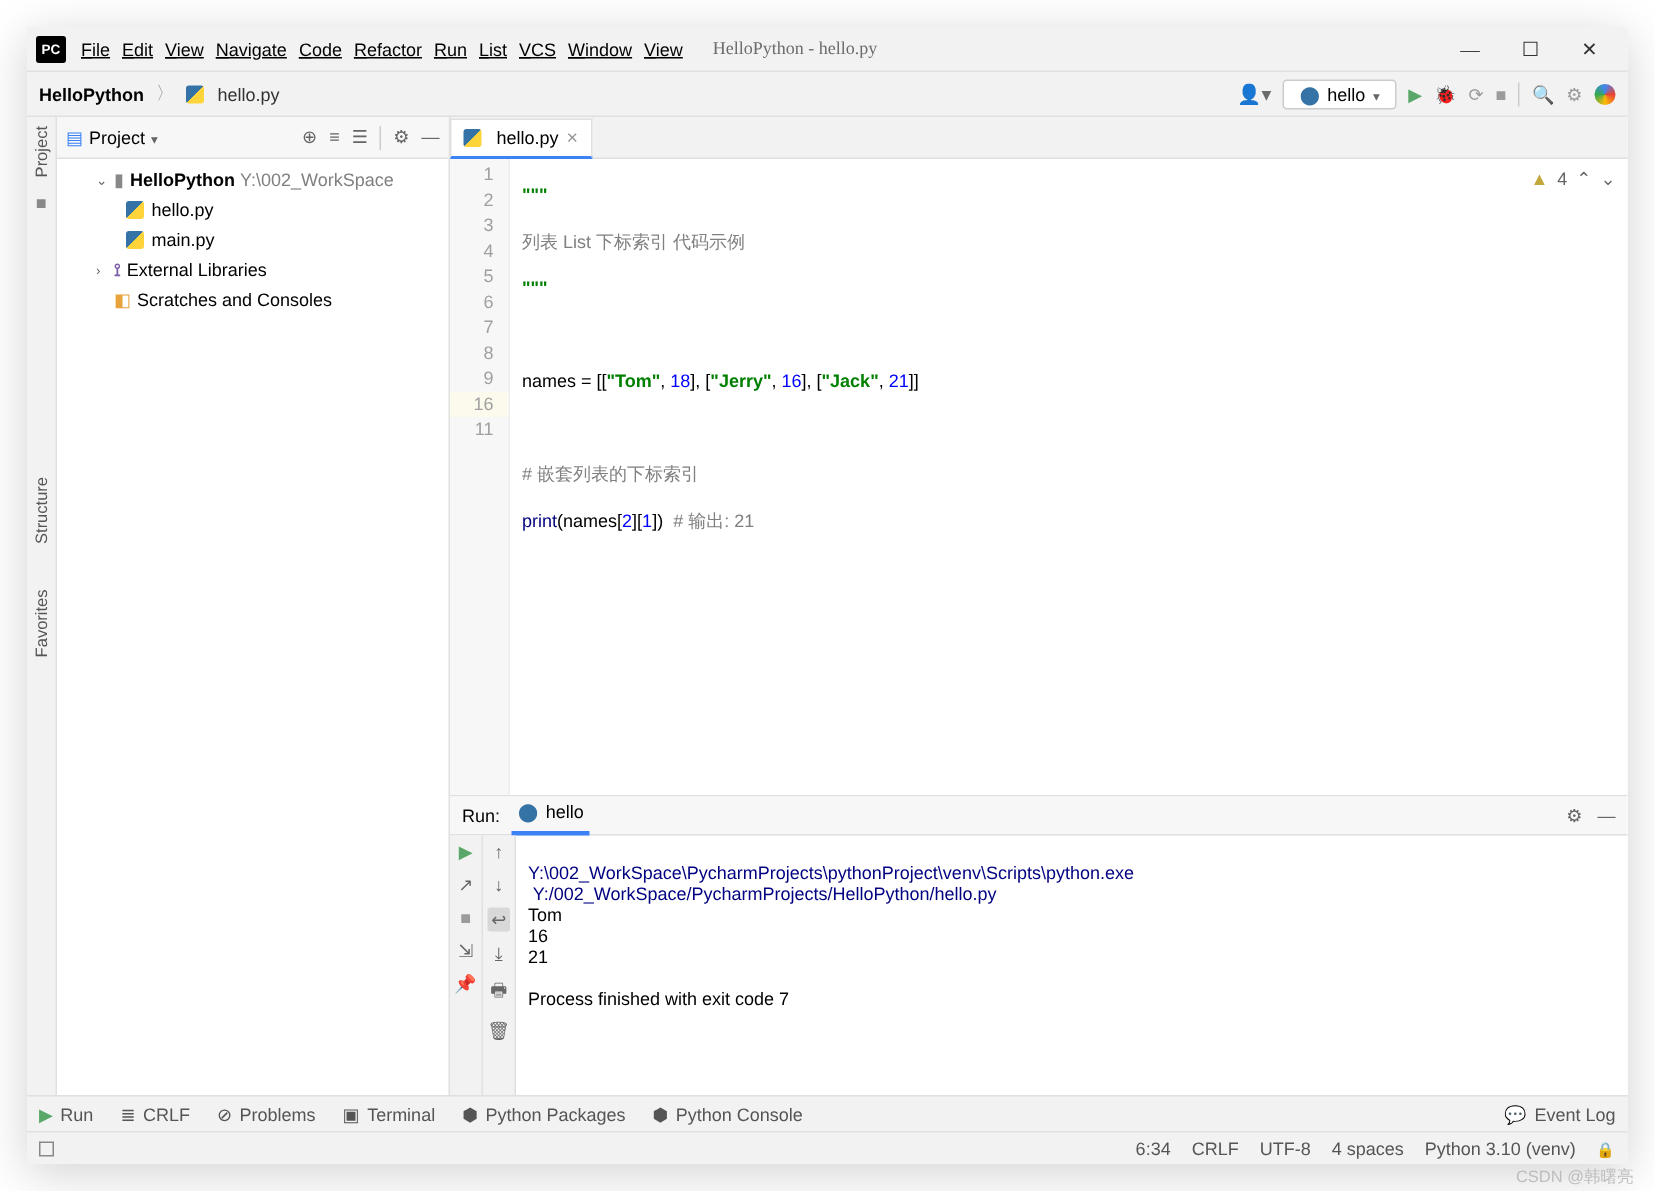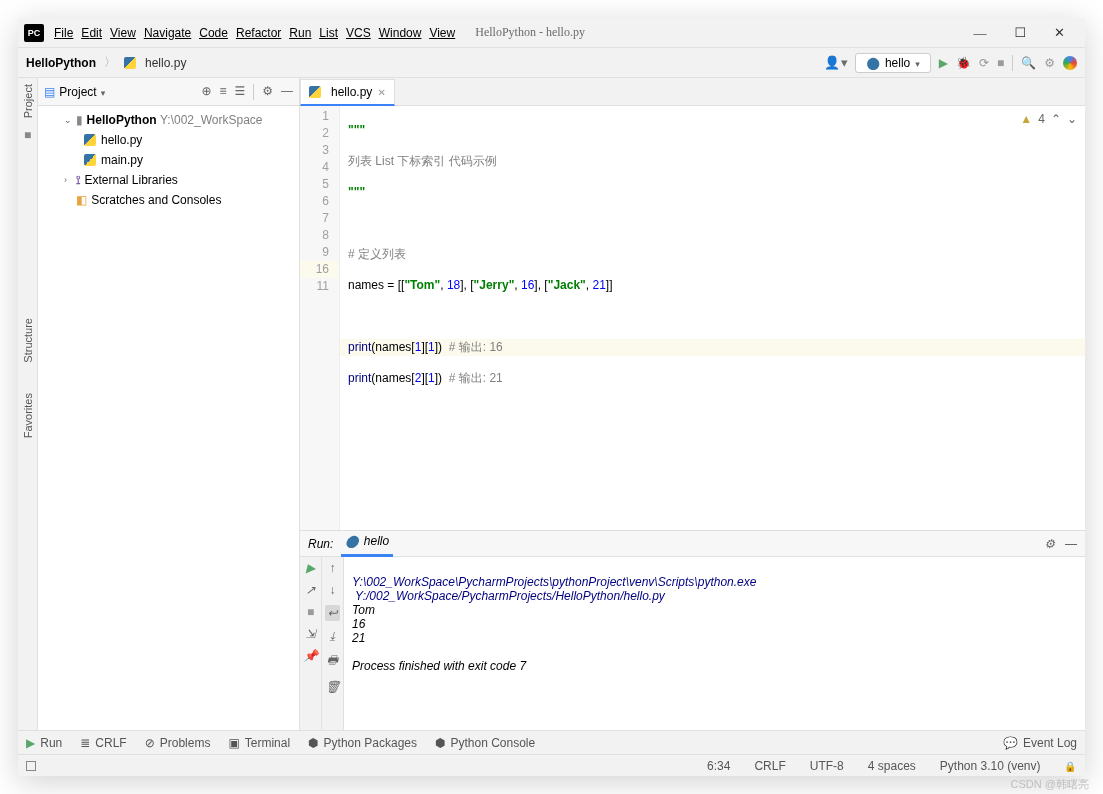--- a/index.html
+++ b/index.html
@@ -61,36 +61,36 @@
 .code .line { height:17px; line-height:17px; }
 .code .hl { background:#fcfaed; margin-left:-8px; padding-left:8px; }
 .kw-str { color:#008000; font-weight:bold;}
 .kw-num { color:#0000ff;}
 .kw-fn { color:#000080;}
 .comment { color:#808080; }
 .marker { position:absolute; top:6px; right:8px; display:flex; align-items:center; gap:6px; color:#666; font-size:11px;}
 .marker .warn { color:#c2a73b;}
 
 
-.run-panel { border-top:1px solid #e0e0e0; background:#fff; display:flex; flex-direction:column; height:200px;font-style:italic;}
+.run-panel { border-top:1px solid #e0e0e0; background:#fff; display:flex; flex-direction:column; height:200px;}
 .run-header { height:26px; display:flex; align-items:center; padding:0 8px; gap:8px; border-bottom:1px solid #e0e0e0; background:#f7f7f7;}
 .run-header .tab { display:flex; align-items:center; gap:5px; border-bottom:3px solid #3b82f6; padding:0 4px 2px; height:26px;}
 .run-header .acts { margin-left:auto; display:flex; gap:10px; color:#666;}
 .run-body { flex:1; display:flex; min-height:0;}
 .run-left { width:22px; background:#f2f2f2; border-right:1px solid #e0e0e0; display:flex; flex-direction:column; align-items:center; padding-top:4px; gap:8px; color:#666;}
 .run-left2 { width:22px; background:#f2f2f2; border-right:1px solid #e0e0e0; display:flex; flex-direction:column; align-items:center; padding-top:4px; gap:8px; color:#666;}
 .run-output { flex:1; font-family:Consolas,monospace; font-size:12px; padding:4px 8px; color:#000; white-space:pre; overflow:hidden;}
 .run-output .link { color:#000080;}
 
 
 .bottom-tabs { height:24px; background:#f2f2f2; border-top:1px solid #e0e0e0; display:flex; align-items:center; padding:0 8px; gap:18px; color:#555;}
 .bottom-tabs .item { display:flex; align-items:center; gap:5px; cursor:default;}
 .bottom-tabs .right { margin-left:auto; }
 .statusbar { height:22px; background:#f2f2f2; border-top:1px solid #e0e0e0; display:flex; align-items:center; padding:0 8px; gap:14px; color:#555; font-size:11px;}
-.statusbar .right { margin-left:auto; display:flex; gap:24px; align-items:center;}
+.statusbar .right { margin-left:auto; display:flex; gap:14px; align-items:center;}
 .sq-icon { width:10px; height:10px; border:1px solid #888;}
 .lock-icon::before{content:"🔒"; font-size:10px; color:#888;}
 
 .watermark { position:absolute; right:14px; bottom:2px; color:#bdbdbd; font-size:11px;}
 
 
 .tri-down::after{content:"▾"; font-size:9px; color:#666;}
 .sep { color:#999; margin:0 4px;}
 </style>
 </head>
@@ -218,24 +218,23 @@
             <div>8</div>
             <div>9</div>
             <div style="background:#fcfaed">16</div>
             <div>11</div>
         </div>
         <div class="code">
 <div class="line"><span class="kw-str">"""</span></div>
 <div class="line"><span class="comment">列表 List 下标索引 代码示例</span></div>
 <div class="line"><span class="kw-str">"""</span></div>
 <div class="line"></div>
-<div class="line"><span class="comment"># 定义列表</span></div>
 <div class="line"><span>names = [[</span><span class="kw-str">"Tom"</span>, <span class="kw-num">18</span>], [<span class="kw-str">"Jerry"</span>, <span class="kw-num">16</span>], [<span class="kw-str">"Jack"</span>, <span class="kw-num">21</span>]]</div>
 <div class="line"></div>
-<div class="line hl"><span class="kw-fn">print</span><span>(names[</span><span class="kw-num">1</span>][<span class="kw-num">1</span>])  <span class="comment"># 输出: 16</span></div>
+<div class="line"><span class="comment"># 嵌套列表的下标索引</span></div>
 <div class="line"><span class="kw-fn">print</span><span>(names[</span><span class="kw-num">2</span>][<span class="kw-num">1</span>])  <span class="comment"># 输出: 21</span></div>
           <div class="marker">
             <span class="warn">▲</span>
             <span>4</span>
             <span>⌃</span>
             <span>⌄</span>
           </div>
         </div>
       </div>
 

